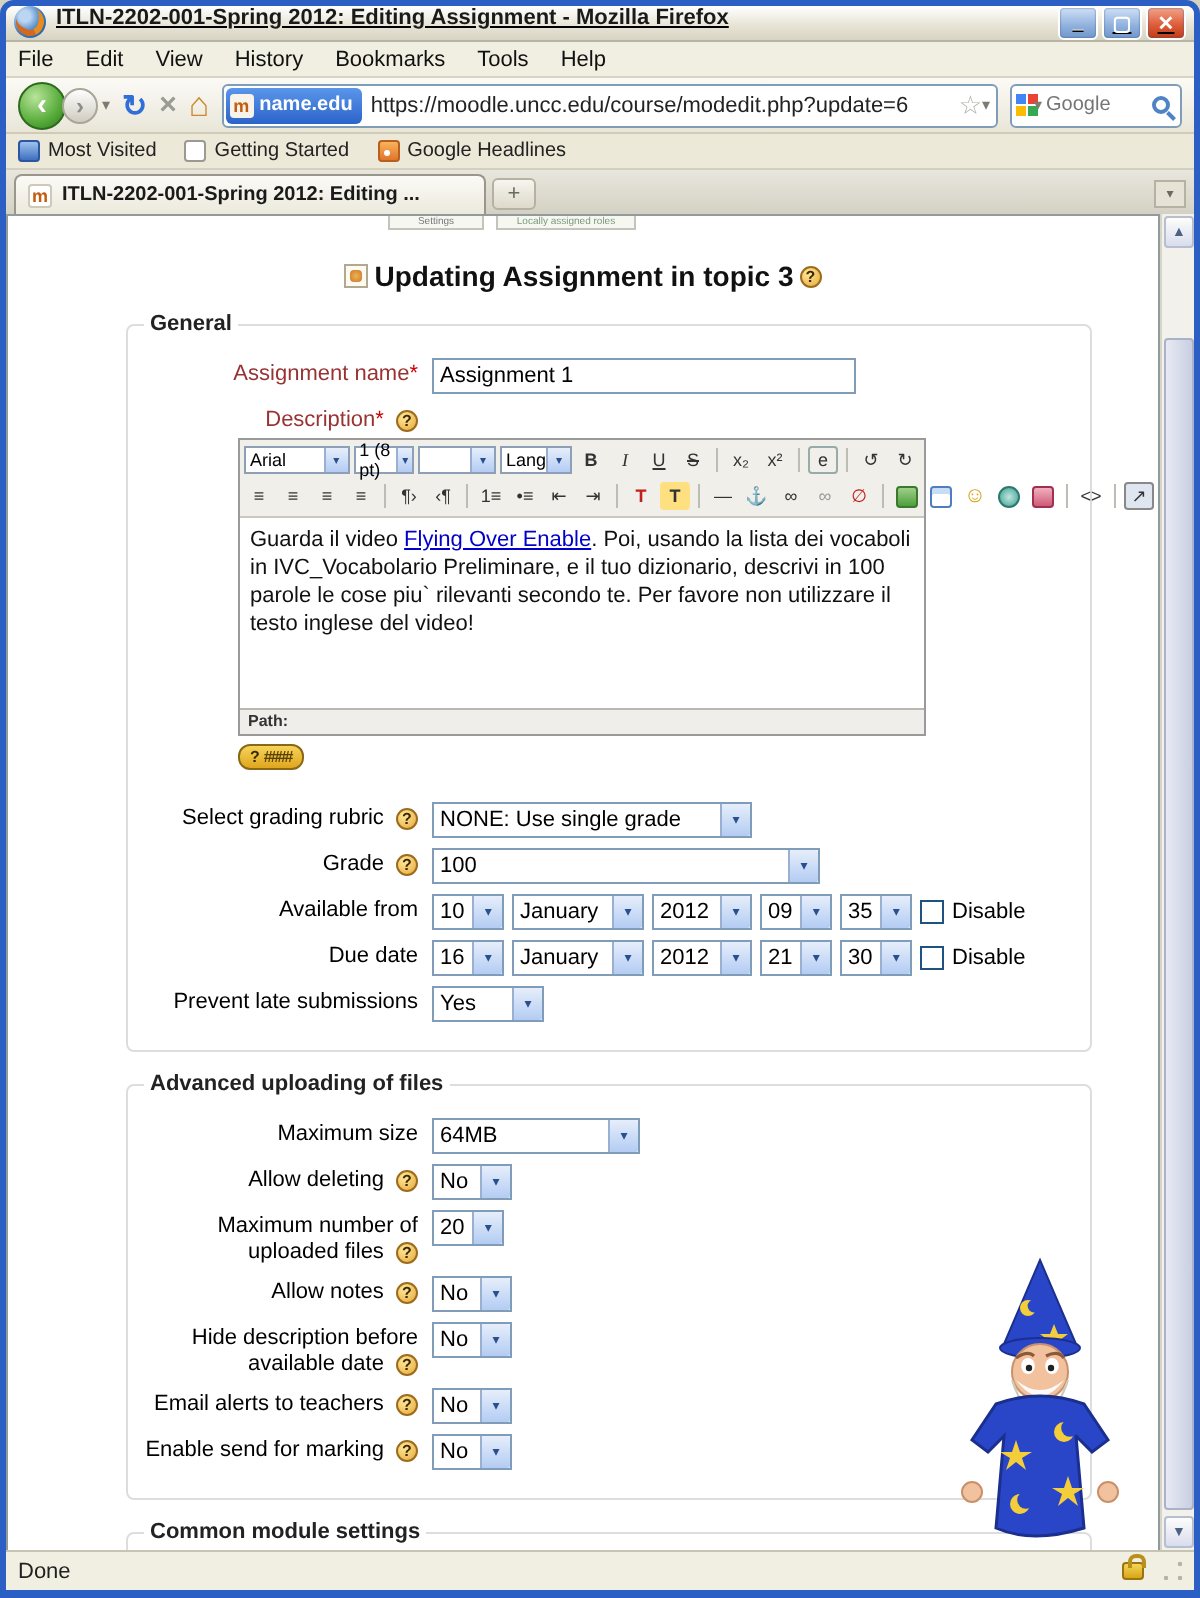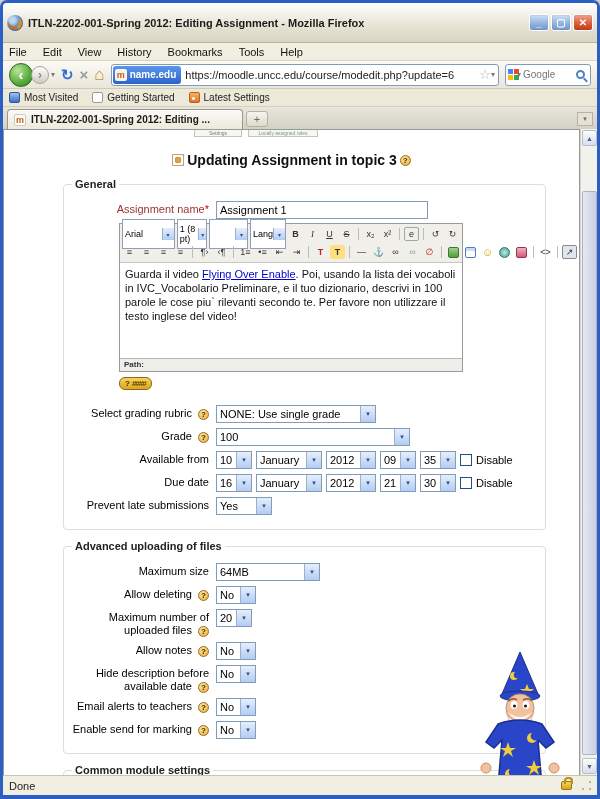--- a/index.html
+++ b/index.html
@@ -1,22 +1,22 @@
 <!DOCTYPE html>
 <html><head>
 <meta charset="utf-8">
 <style>
   * { margin:0; padding:0; box-sizing:border-box; }
   html,body { width:600px; height:799px; font-family:"Liberation Sans", sans-serif; background:#d6d2c2; }
   .window { position:absolute; inset:0; border:3px solid #2b5fc4; border-bottom:4px solid #2b5fc4;
             border-radius:7px 7px 0 0; display:flex; flex-direction:column; background:#ece9d8; overflow:hidden; }
 
   
-  .titlebar { height:40px; background:linear-gradient(#ffffff,#e6e3d4 60%,#d8d4c4);
-              display:flex; align-items:center; padding:0 4px; gap:5px; border-bottom:1px solid #b8b4a4; }
+  .titlebar { height:18px; background:linear-gradient(#ffffff,#e6e3d4 60%,#d8d4c4);
+              display:flex; padding:0 4px; gap:5px; border-bottom:1px solid #b8b4a4;text-decoration:underline; }
   .fficon { width:16px; height:16px; border-radius:50%;
             background:radial-gradient(circle at 34% 32%, #bcd6f2 0 18%, #3f7ec2 55%, #1a4f8c); position:relative; flex:0 0 16px;}
   .fficon:before { content:""; position:absolute; inset:1px; border-radius:50%;
             border-right:3px solid #e88c1e; border-bottom:3px solid #d2691e; transform:rotate(20deg); }
   .title-text { font-size:11px; font-weight:bold; color:#1a1a1a; flex:1; white-space:nowrap; overflow:hidden; }
   .winbtns { display:flex; gap:2px; }
   .wbtn { width:20px; height:17px; border-radius:3px; border:1px solid #fff; font-size:10px; color:#fff;
           display:flex; align-items:center; justify-content:center; font-weight:bold;
           background:linear-gradient(#cfe0f5,#8fb0dd 60%,#7197c9); box-shadow: inset 0 0 1px #35598f; }
   .wbtn.close { background:linear-gradient(#f2a38a,#dd5f3b 55%,#c23a17); }
@@ -114,21 +114,21 @@
          height:18px; font-size:11px; padding-left:3px; gap:4px; }
   .sel .dd { width:15px; height:16px; background:linear-gradient(#e6eefb,#b4ccf3); border-left:1px solid #9ab0d0;
              border-radius:0 1px 1px 0; color:#27508f; font-size:7px; display:flex; align-items:center; justify-content:center; align-self:center;}
   .cb { width:12px; height:12px; border:1px solid #1d5281; background:#fff; display:inline-block; }
 
   
   .editor { margin-left:49px; width:344px; border:1px solid #9a9a9a; }
   .etoolbar { background:#f1efe9; border-bottom:1px solid #c8c8c0; padding:2px; }
   .etrow { display:flex; align-items:center; gap:2px; flex-wrap:nowrap; height:16px; }
   .esel { display:inline-flex; align-items:center; justify-content:space-between; background:#fff; border:1px solid #8da0b8;
-          height:30px; font-size:9px; padding-left:2px; }
+          height:14px; font-size:9px; padding-left:2px; }
   .esel .dd { width:12px; height:12px; background:linear-gradient(#e6eefb,#b4ccf3); color:#27508f; font-size:6px;
               display:flex; align-items:center; justify-content:center; border-left:1px solid #9ab0d0;}
   .tbtn { min-width:15px; height:14px; font-size:9px; color:#333; display:inline-flex; align-items:center; justify-content:center;
           border:1px solid transparent; border-radius:2px; padding:0 1px; }
   .tbtn.bold { font-weight:bold; } .tbtn.ital { font-style:italic; font-family:"Liberation Serif",serif;}
   .tbtn.und { text-decoration:underline; } .tbtn.str { text-decoration:line-through; }
   .tsep { width:1px; height:12px; background:#bdbdb5; margin:0 2px; flex:0 0 1px; }
   .cicon { width:11px; height:11px; border-radius:2px; display:inline-block; }
   .cicon.img { background:linear-gradient(#9fd08a,#4e9e3e); border:1px solid #3a7a2c;}
   .cicon.tbl { background:#fff; border:1px solid #4f7ec0; box-shadow: inset 0 3px 0 #c8dcf5; }
@@ -215,21 +215,21 @@
     <span class="bitem">
       <span class="bico mv"></span>
       <span>Most Visited</span>
     </span>
     <span class="bitem">
       <span class="bico gs"></span>
       <span>Getting Started</span>
     </span>
     <span class="bitem">
       <span class="bico rss"></span>
-      <span>Latest Settings</span>
+      <span>Google Headlines</span>
     </span>
   </div>
 
   <div class="tabbar">
     <div class="tab">
       <span class="mfav">m</span>
       <span class="tabtitle">ITLN-2202-001-Spring 2012: Editing ...</span>
     </div>
     <span class="newtab">+</span>
     <span class="alltabs">▾</span>
@@ -250,20 +250,25 @@
       <fieldset>
         <legend>General</legend>
 
         <div class="frow">
           <span class="flabel req"><span>Assignment name</span><b>*</b></span>
           <span class="fctrl">
             <input class="txt" style="width: 212px;" value="Assignment 1">
           </span>
         </div>
 
+        <div class="frow" style="margin-bottom:2px;">
+          <span class="flabel req"><span>Description</span><b>*</b>
+            <span class="help">?</span>
+          </span>
+        </div>
 
         <div class="editor">
           <div class="etoolbar">
             <div class="etrow">
               <span class="esel" style="width:88px">
                   <span>Arial</span>
                   <span class="dd">▾</span>
                 </span>
               <span class="esel" style="width:50px">
                   <span>1 (8 pt)</span>

